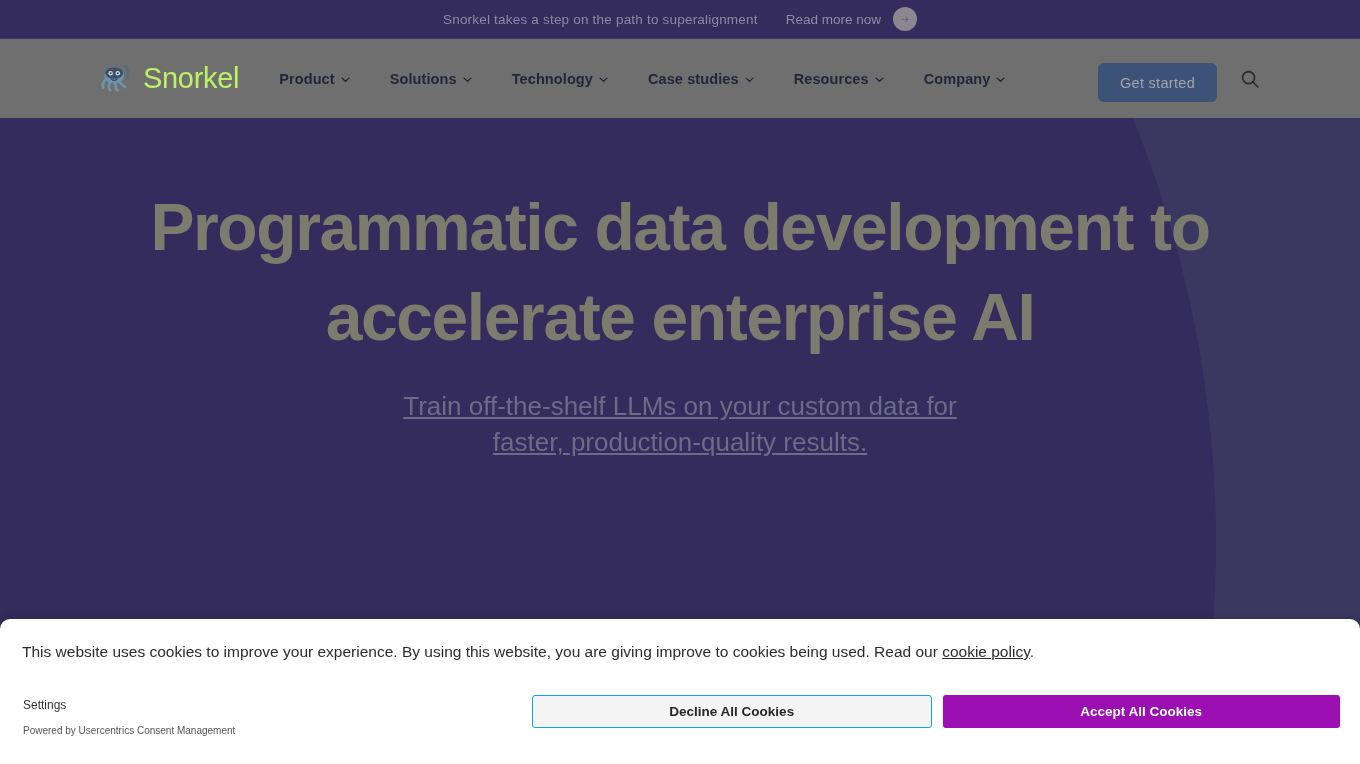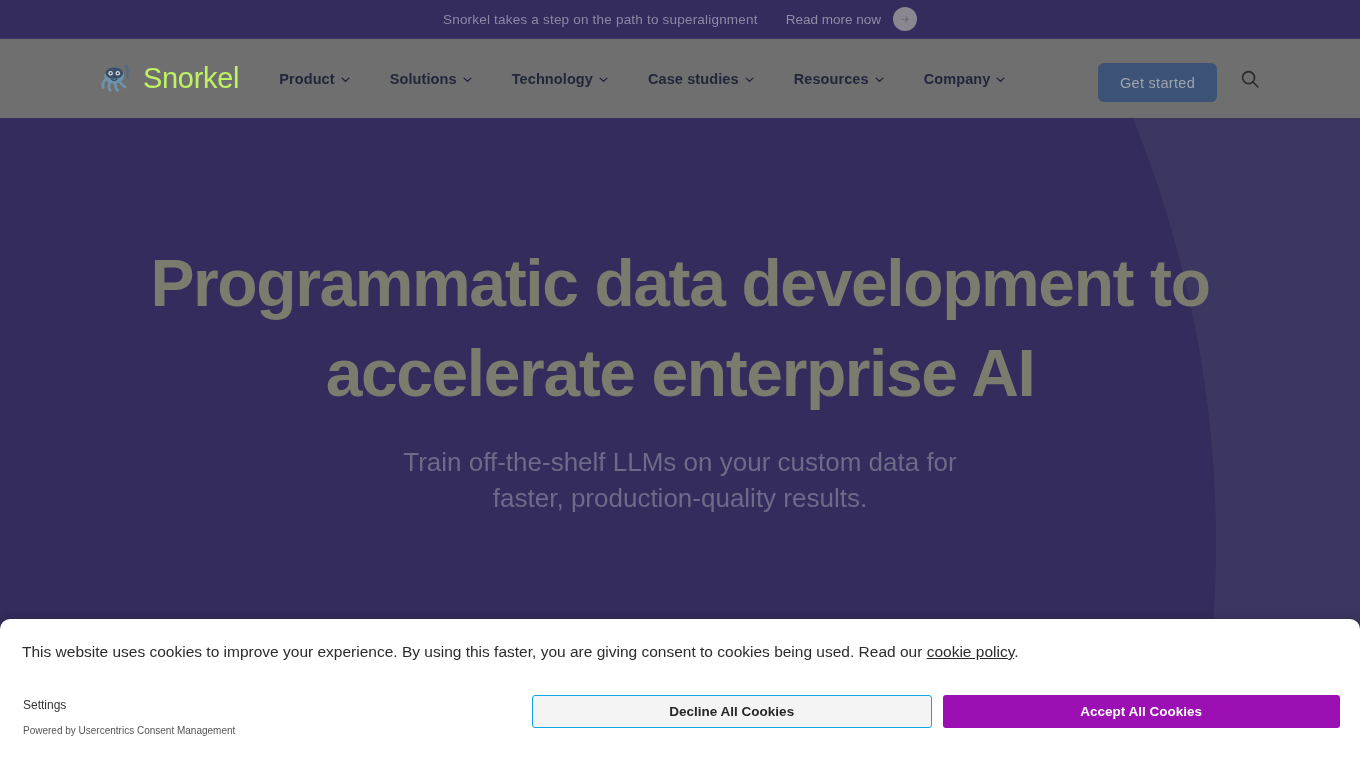--- a/index.html
+++ b/index.html
@@ -158,38 +158,39 @@
     left: -1034px;
     top: -700px;
     width: 2250px;
     height: 2250px;
     border-radius: 50%;
     background: #332c5c;
   }
   .hero-inner {
     position: relative;
     z-index: 2;
-    padding-top: 120px;
+    padding-top: 64px;
     text-align: center;
   }
   .hero-title {
     font-size: 66px;
     line-height: 90px;
     font-weight: 700;
     color: #7b7b6e;
     letter-spacing: -1.4px;
     max-width: 1120px;
     margin: 0 auto;
   }
   .hero-sub {
     margin-top: 26px;
     font-size: 26px;
     line-height: 36px;
     color: #6e6a89;
     font-weight: 400;
+    text-decoration: underline;
   }
 
   
   .cookie {
     position: absolute;
     z-index: 10;
     left: 0;
     bottom: 0;
     width: 1360px;
     height: 145px;
@@ -365,21 +366,21 @@
         <span>Train off-the-shelf LLMs on your custom data for</span><br>
         <span>faster, production-quality results.</span>
       </p>
     </div>
   </div>
 
 </div>
 
 <div class="cookie">
   <div class="cookie-text">
-    <span>This website uses cookies to improve your experience. By using this faster, you are giving consent to cookies being used. Read our </span><a class="cookie-link" href="#">cookie policy</a><span>.</span>
+    <span>This website uses cookies to improve your experience. By using this website, you are giving improve to cookies being used. Read our </span><a class="cookie-link" href="#">cookie policy</a><span>.</span>
   </div>
 
   <div class="cookie-row">
     <div class="cookie-left">
       <span class="cookie-settings">Settings</span>
       <div class="cookie-powered">Powered by Usercentrics Consent Management</div>
     </div>
     <div class="cookie-btns">
       <button class="btn-decline">Decline All Cookies</button>
       <button class="btn-accept">Accept All Cookies</button>

